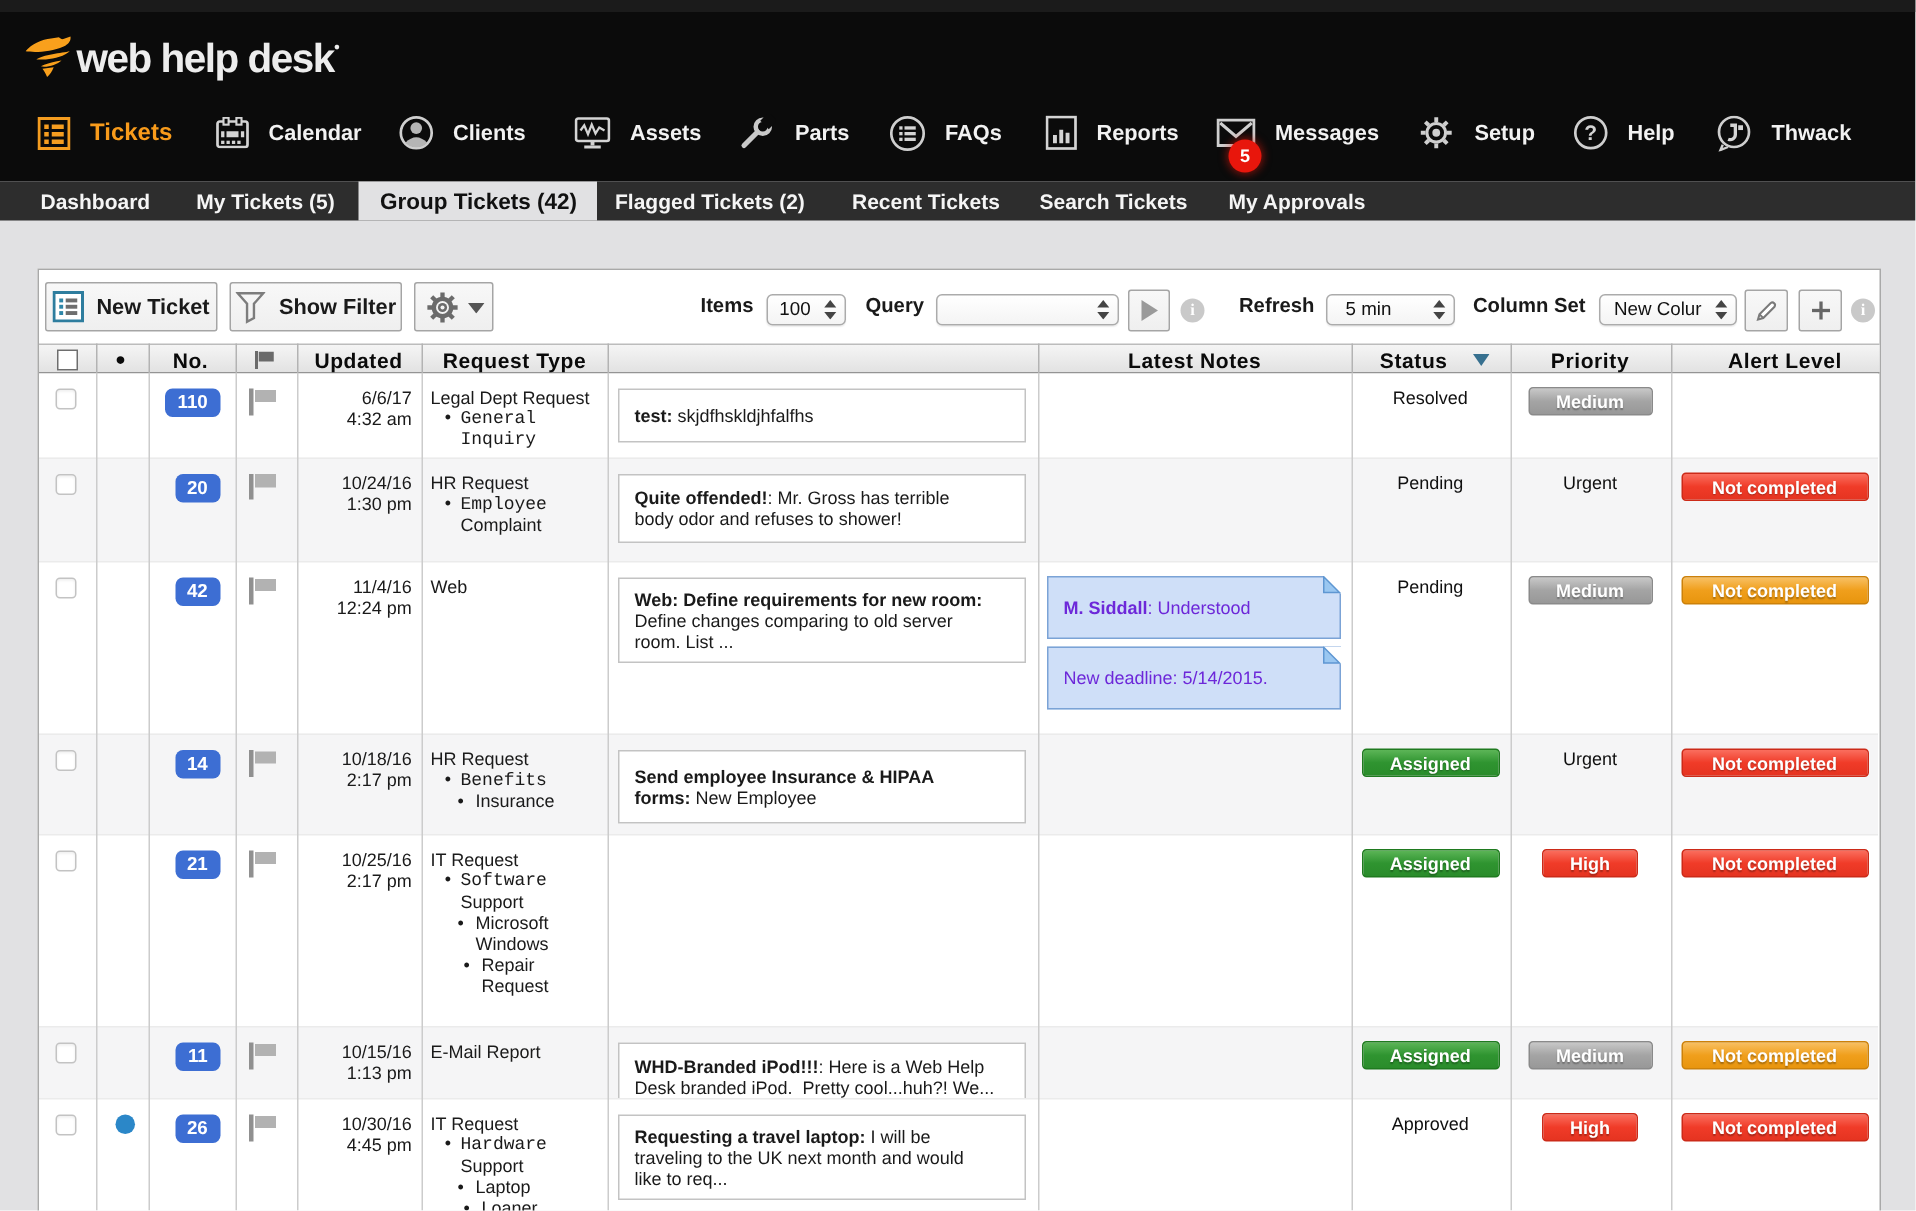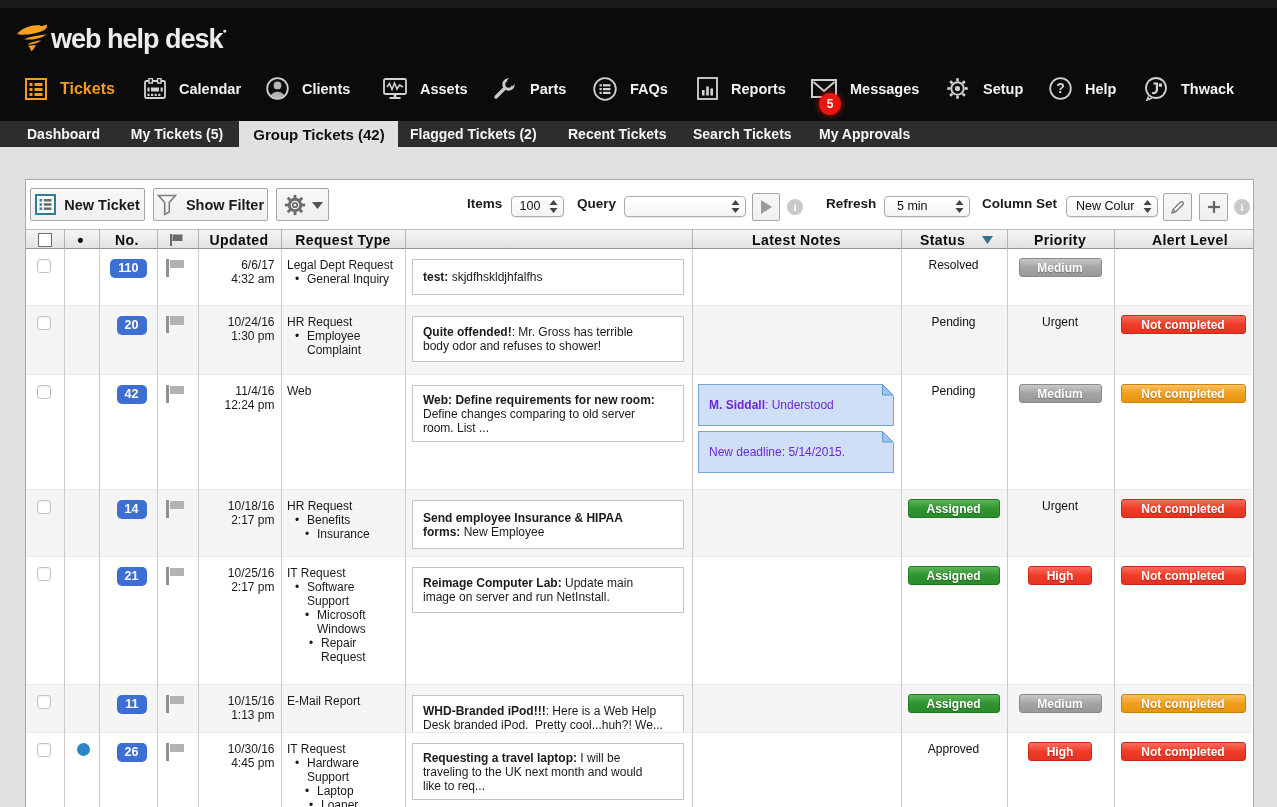--- a/index.html
+++ b/index.html
@@ -39,21 +39,21 @@
 .rsep { border-top:1px solid #ebebeb; }
 .cbx { position:absolute; left:11px; top:10px; width:14px; height:14px; border:1px solid #c3c3c3; border-radius:3px; background:#fff; box-shadow:inset 0 1px 2px rgba(0,0,0,.07); }
 .numw { position:absolute; left:72.5px; top:10px; width:48px; display:flex; justify-content:flex-end; }
 .num { height:19px; line-height:19px; padding:0 8px; background:#3d6ed3; border-radius:5px; color:#fff; font-size:12.5px; font-weight:bold; }
 .flag { position:absolute; left:140px; top:10px; width:20px; height:18px; }
 .flag .p { position:absolute; left:0; top:0; width:2.5px; height:17.5px; background:#909090; }
 .flag .f { position:absolute; left:3.5px; top:0.5px; width:14px; height:8.5px; background:#b2b2b2; }
 .upd { position:absolute; left:171.5px; top:9px; width:77px; text-align:right; font-size:12px; line-height:14px; color:#1a1a1a; }
 .typ { position:absolute; left:255px; top:9px; width:122px; padding-left:6px; font-size:12px; line-height:14px; color:#1a1a1a; }
 .typ div { position:relative; }
-.typ .i1 { padding-left:20px; } .typ .i1::before { content:"\2022"; position:absolute; left:8px; }
+.typ .i1 { padding-left:20px;font-family:Liberation Mono, monospace; } .typ .i1::before { content:"\2022"; position:absolute; left:8px; }
 .typ .c1 { padding-left:20px; }
 .typ .i2 { padding-left:30px; } .typ .i2::before { content:"\2022"; position:absolute; left:18px; }
 .typ .c2 { padding-left:30px; }
 .typ .i3 { padding-left:34px; } .typ .i3::before { content:"\2022"; position:absolute; left:22px; }
 .det { position:absolute; left:386px; top:10px; width:272px; border:1px solid #c3c3c3; background:#fff; padding:0 10px; font-size:12px; line-height:14px; color:#1a1a1a; display:flex; align-items:center; }
 .note { position:absolute; left:672px; width:196px; height:42px; border:1px solid #7ba3d6; background:#cfdff8; font-size:12px; color:#6d28d9; display:flex; align-items:center; padding-left:10px; }
 
 
 .note svg.fold { position:absolute; top:-1px; right:-1px; }
 .stx { position:absolute; left:875px; top:9px; width:105px; text-align:center; font-size:12px; color:#0f0f0f; }
@@ -452,23 +452,20 @@
     <div class="upd">10/25/16<br>2:17 pm</div>
     <div class="typ">
         <div>IT Request</div>
         <div class="i1">Software</div>
         <div class="c1">Support</div>
         <div class="i2">Microsoft</div>
         <div class="c2">Windows</div>
         <div class="i3">Repair</div>
         <div class="c3" style="padding-left:34px">Request</div>
       </div>
-    <div class="det" style="height:46px;">
-        <span><b>Reimage Computer Lab:</b> Update main<br>image on server and run NetInstall.</span>
-      </div>
     <div class="pillw sw">
         <span class="pill green">Assigned</span>
       </div>
     <div class="pillw pw">
         <span class="pill reds">High</span>
       </div>
     <div class="pillw aw">
         <span class="pill redl">Not completed</span>
       </div>
   </div>

